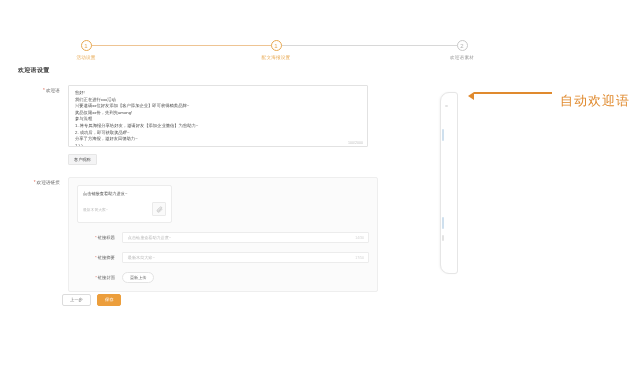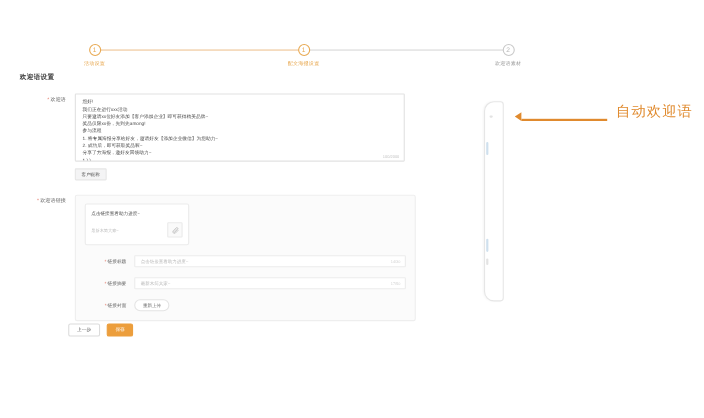--- a/index.html
+++ b/index.html
@@ -115,21 +115,21 @@
     position: absolute; left: 440px; top: 92px; width: 18px; height: 182px;
     border: 1px solid #e6e6e6; border-radius: 9px 3px 3px 9px;
     background: #fff; box-shadow: -1px 0 2px rgba(0,0,0,.04);
   }
   .phone .spk { position: absolute; left: 4px; top: 12px; width: 3px; height: 1.5px; background: #e3e3e3; border-radius: 1px;}
   .phone .btn1 { position: absolute; left: 1px; top: 36px; width: 2px; height: 12px; background: #cfe0ee; border-radius: 1px;}
   .phone .btn2 { position: absolute; left: 1px; top: 124px; width: 2px; height: 12px; background: #cfe0ee; border-radius: 1px;}
   .phone .btn3 { position: absolute; left: 1px; top: 142px; width: 2px; height: 6px; background: #e3e3e3; border-radius: 1px;}
 
   
-  .anno { position: absolute; left: 468px; top: 92px; display: flex; align-items: flex-end; }
+  .anno { position: absolute; left: 468px; top: 92px; display: flex; align-items: flex-start; }
   .anno .arrow-head {
     width: 0; height: 0; border-top: 4px solid transparent; border-bottom: 4px solid transparent;
     border-right: 6px solid #e08a2e;
   }
   .anno .arrow-line { width: 78px; height: 2px; background: #e08a2e; }
   .anno .anno-text {
     margin-left: 8px; font-size: 13px; color: #e08a2e; letter-spacing: 1px; white-space: nowrap;
   }
 </style>
 </head>

